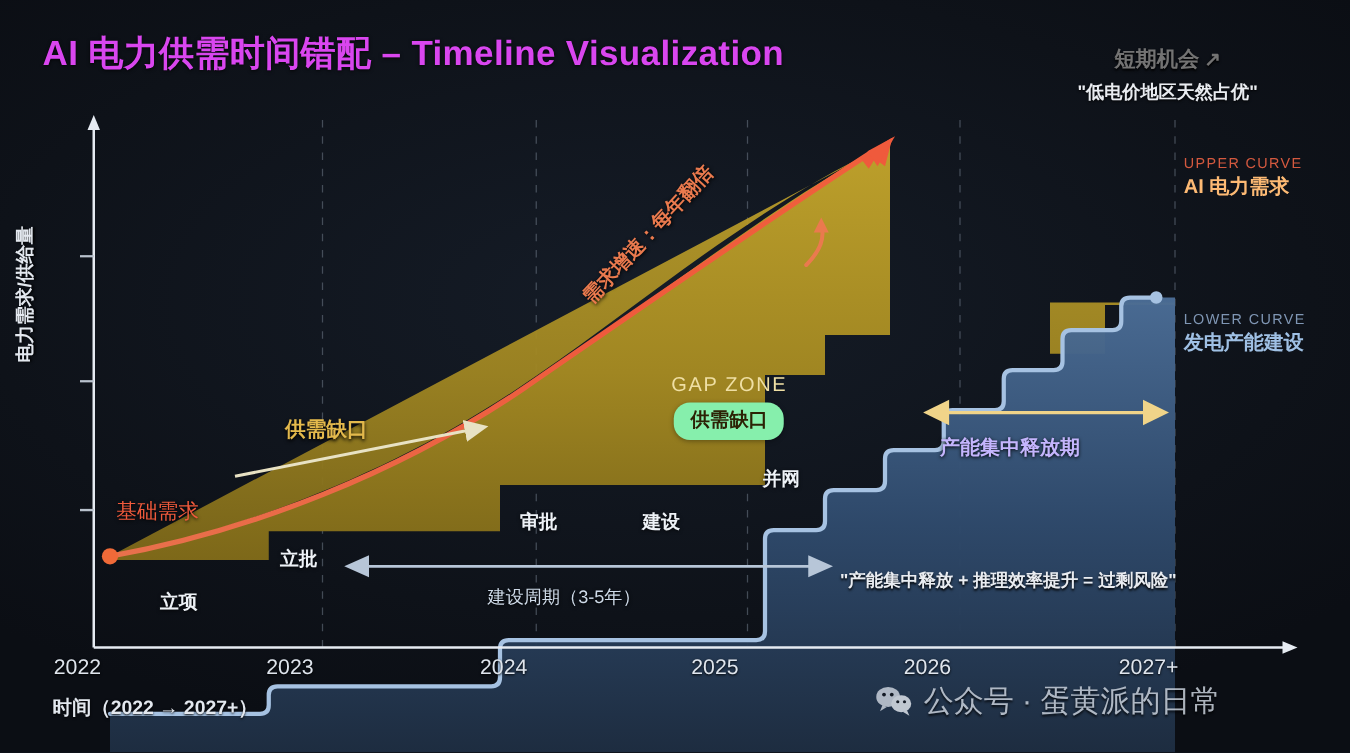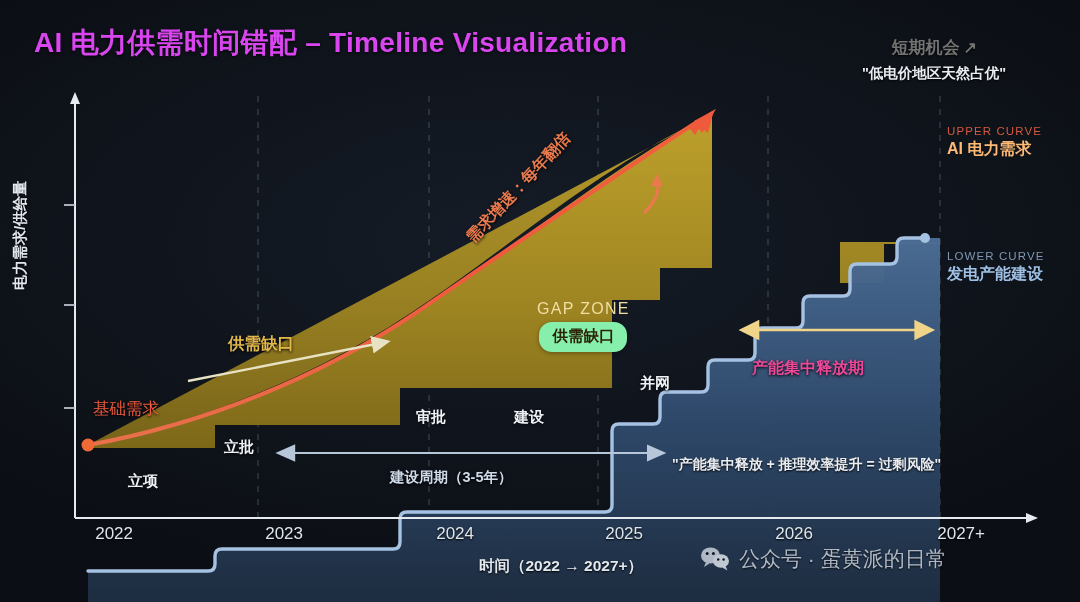--- a/index.html
+++ b/index.html
@@ -104,53 +104,52 @@
     white-space: nowrap;
   }
 
   
   #gapwiden {
     position: absolute; left: 228px; top: 333px;
     font-size: 16.5px; font-weight: bold; color: #e3b94c;
     text-shadow: 0 1px 3px #000; white-space: nowrap;
   }
   #release {
-    position: absolute; left: 752px; top: 358px;
-    font-size: 16px; font-weight: bold; color: #ec4899;
+    position: absolute; left: 752px; top: 348px;
+    font-size: 16px; font-weight: bold; color: #c4b5fd;
     text-shadow: 0 1px 3px #000; white-space: nowrap;
   }
   #base {
     position: absolute; left: 93px; top: 398px;
     font-size: 16.5px; font-weight: normal; color: #ef5a3c;
     text-shadow: 0 1px 3px #000; white-space: nowrap;
   }
   #cycle {
     position: absolute; left: 390px; top: 468px;
-    font-size: 14.5px; font-weight: bold; color: #cfdbe9;
+    font-size: 14.5px; font-weight: normal; color: #cfdbe9;
     text-shadow: 0 1px 3px #000; white-space: nowrap; text-align: center;
   }
   #growth {
     position: absolute; left: 470px; top: 230px;
     transform: rotate(-47deg);
     transform-origin: left center;
     font-size: 16px; font-weight: bold; color: #ea7a4e;
     text-shadow: 0 1px 3px #000; white-space: nowrap;
   }
 
   
   .tick {
     position: absolute; top: 524px;
     font-size: 17px; color: #dfe5ed;
-    text-align: right; width: 90px;
+    text-align: left; width: 90px;
     margin-left: -45px;
     text-shadow: 0 1px 2px #000;
   }
   #xtitle {
     position: absolute; left: 0; right: 0; top: 556px;
-    text-align: center;
     font-size: 15.5px; color: #e3e8ef; font-weight: bold;
     text-shadow: 0 1px 2px #000;
     padding-left: 42px;
   }
   #ytitle {
     position: absolute; left: 11px; top: 230px;
     width: 180px;
     transform: rotate(-90deg);
     transform-origin: 30px 30px;
     font-size: 15px; color: #e3e8ef; font-weight: bold;
@@ -158,21 +157,21 @@
     white-space: nowrap;
   }
 
   
   #watermark {
     position: absolute; left: 700px; top: 545px;
     display: flex; align-items: center; gap: 9px;
     opacity: .82;
   }
   #watermark .wtext {
-    font-size: 21px; color: #cfd6e0; font-weight: normal;
+    font-size: 24px; color: #cfd6e0; font-weight: normal;
     white-space: nowrap;
     text-shadow: 0 1px 2px #000;
   }
 </style>
 </head>
 <body>
 
 <div id="stage">
 
   <svg class="chart" width="1080" height="602">
@@ -340,21 +339,21 @@
   <div id="release">产能集中释放期</div>
   <div id="base">基础需求</div>
   <div id="cycle">建设周期（3-5年）</div>
   <div id="growth">需求增速：每年翻倍</div>
 
   <div class="layer" id="stage-labels">
       <div class="stage" style="left: 128px; top: 472px;">立项</div>
       <div class="stage" style="left: 224px; top: 438px;">立批</div>
       <div class="stage" style="left: 416px; top: 408px;">审批</div>
       <div class="stage" style="left: 514px; top: 408px;">建设</div>
-      <div class="stage" style="left: 640px; top: 374px; font-family: Liberation Mono, monospace;">并网</div>
+      <div class="stage" style="left: 610px; top: 374px; font-family: Liberation Mono, monospace;">并网</div>
     </div>
   <div class="layer" id="x-ticks">
       <div class="tick" style="left: 88px;">2022</div>
       <div class="tick" style="left: 258px;">2023</div>
       <div class="tick" style="left: 429px;">2024</div>
       <div class="tick" style="left: 598px;">2025</div>
       <div class="tick" style="left: 768px;">2026</div>
       <div class="tick" style="left: 940px;">2027+</div>
     </div>
 

